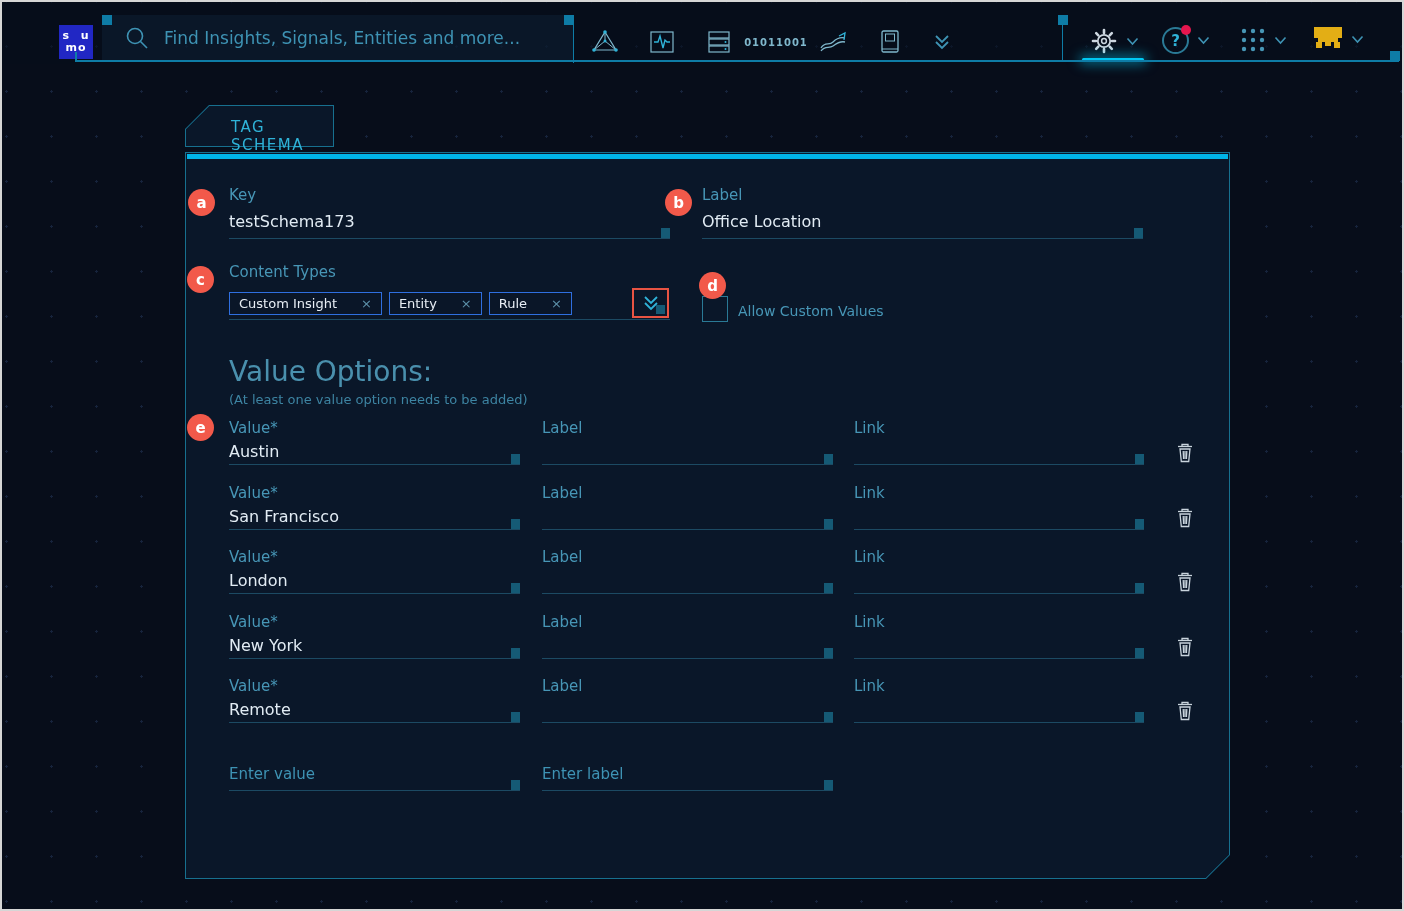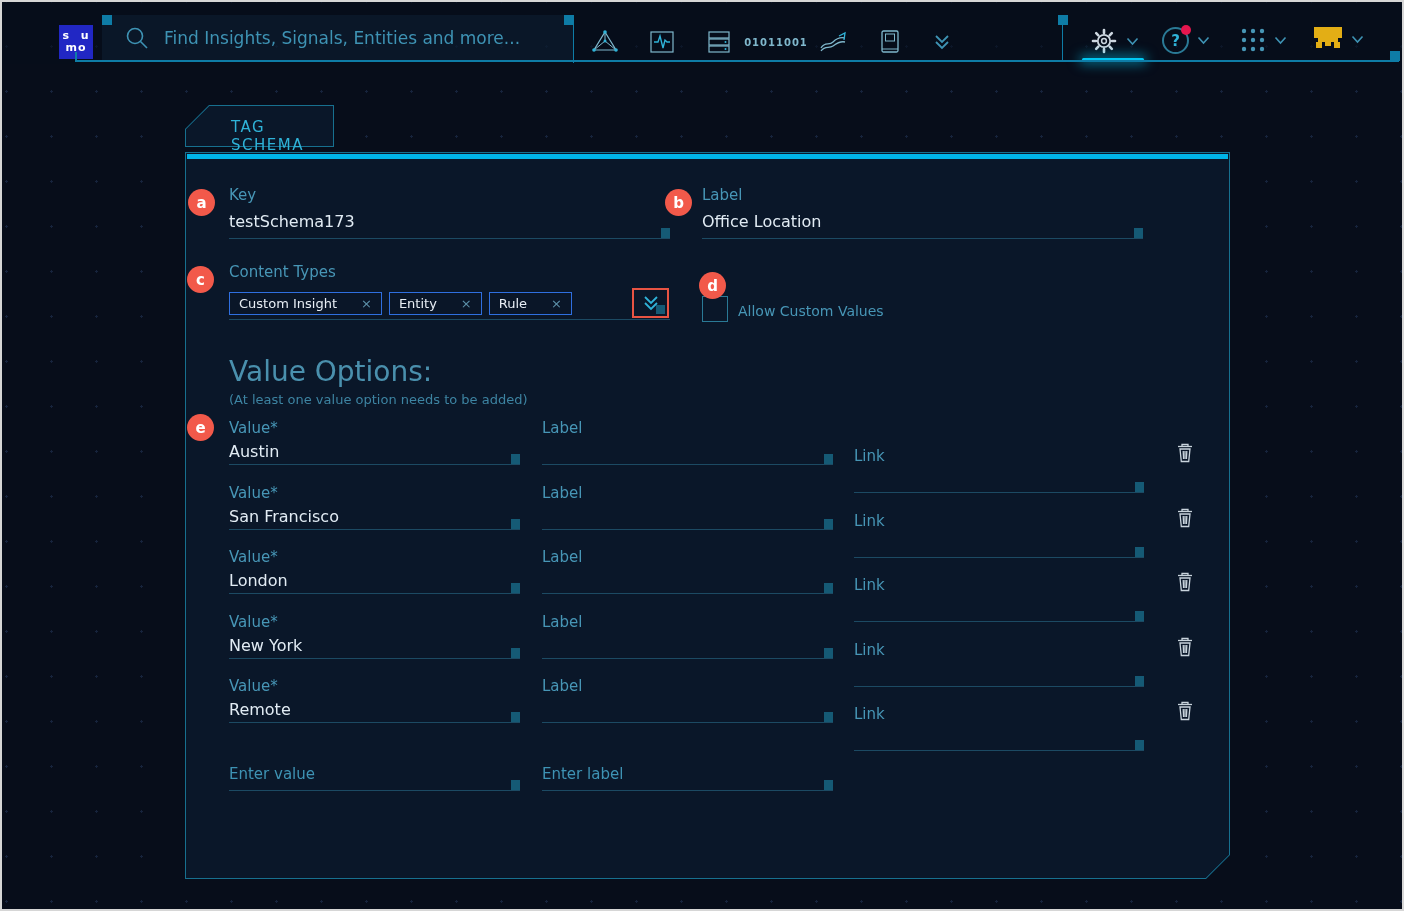--- a/index.html
+++ b/index.html
@@ -97,21 +97,21 @@
   .cb-label { position:absolute; left:36px; top:40px; font-size:14px; color:#4796b6; }
 
   .vo-title   { position:absolute; left:44px; top:203px; font-size:28px; color:#4a90ad; }
   .vo-caption { position:absolute; left:44px; top:240px; font-size:13px; color:#3d84a2; }
 
   .vrow { position:absolute; left:44px; width:975px; height:58px; }
   .r1 { top:267px; } .r2 { top:332px; } .r3 { top:396px; } .r4 { top:461px; } .r5 { top:525px; }
   .col { position:absolute; top:0; height:58px; }
   .col-value { left:0;     width:291px; }
   .col-label { left:313px; width:291px; }
-  .col-link  { left:625px; width:290px;margin-top:28px; }
+  .col-link  { left:625px; width:290px; }
   .col .f-value { top:23px; }
   .col .f-line  { top:45px; }
   .col .handle  { top:35px; }
   .trash-btn { position:absolute; left:946px; top:22px; width:22px; height:24px; background:none; border:none; cursor:pointer; padding:0; }
 
   .vrow-new { position:absolute; left:44px; top:605px; width:975px; height:50px; }
   .f-ph  { position:absolute; left:0; top:8px; font-size:15px; color:#3e93b4; }
   .vrow-new .f-line { top:33px; }
   .vrow-new .handle { top:23px; }
 

